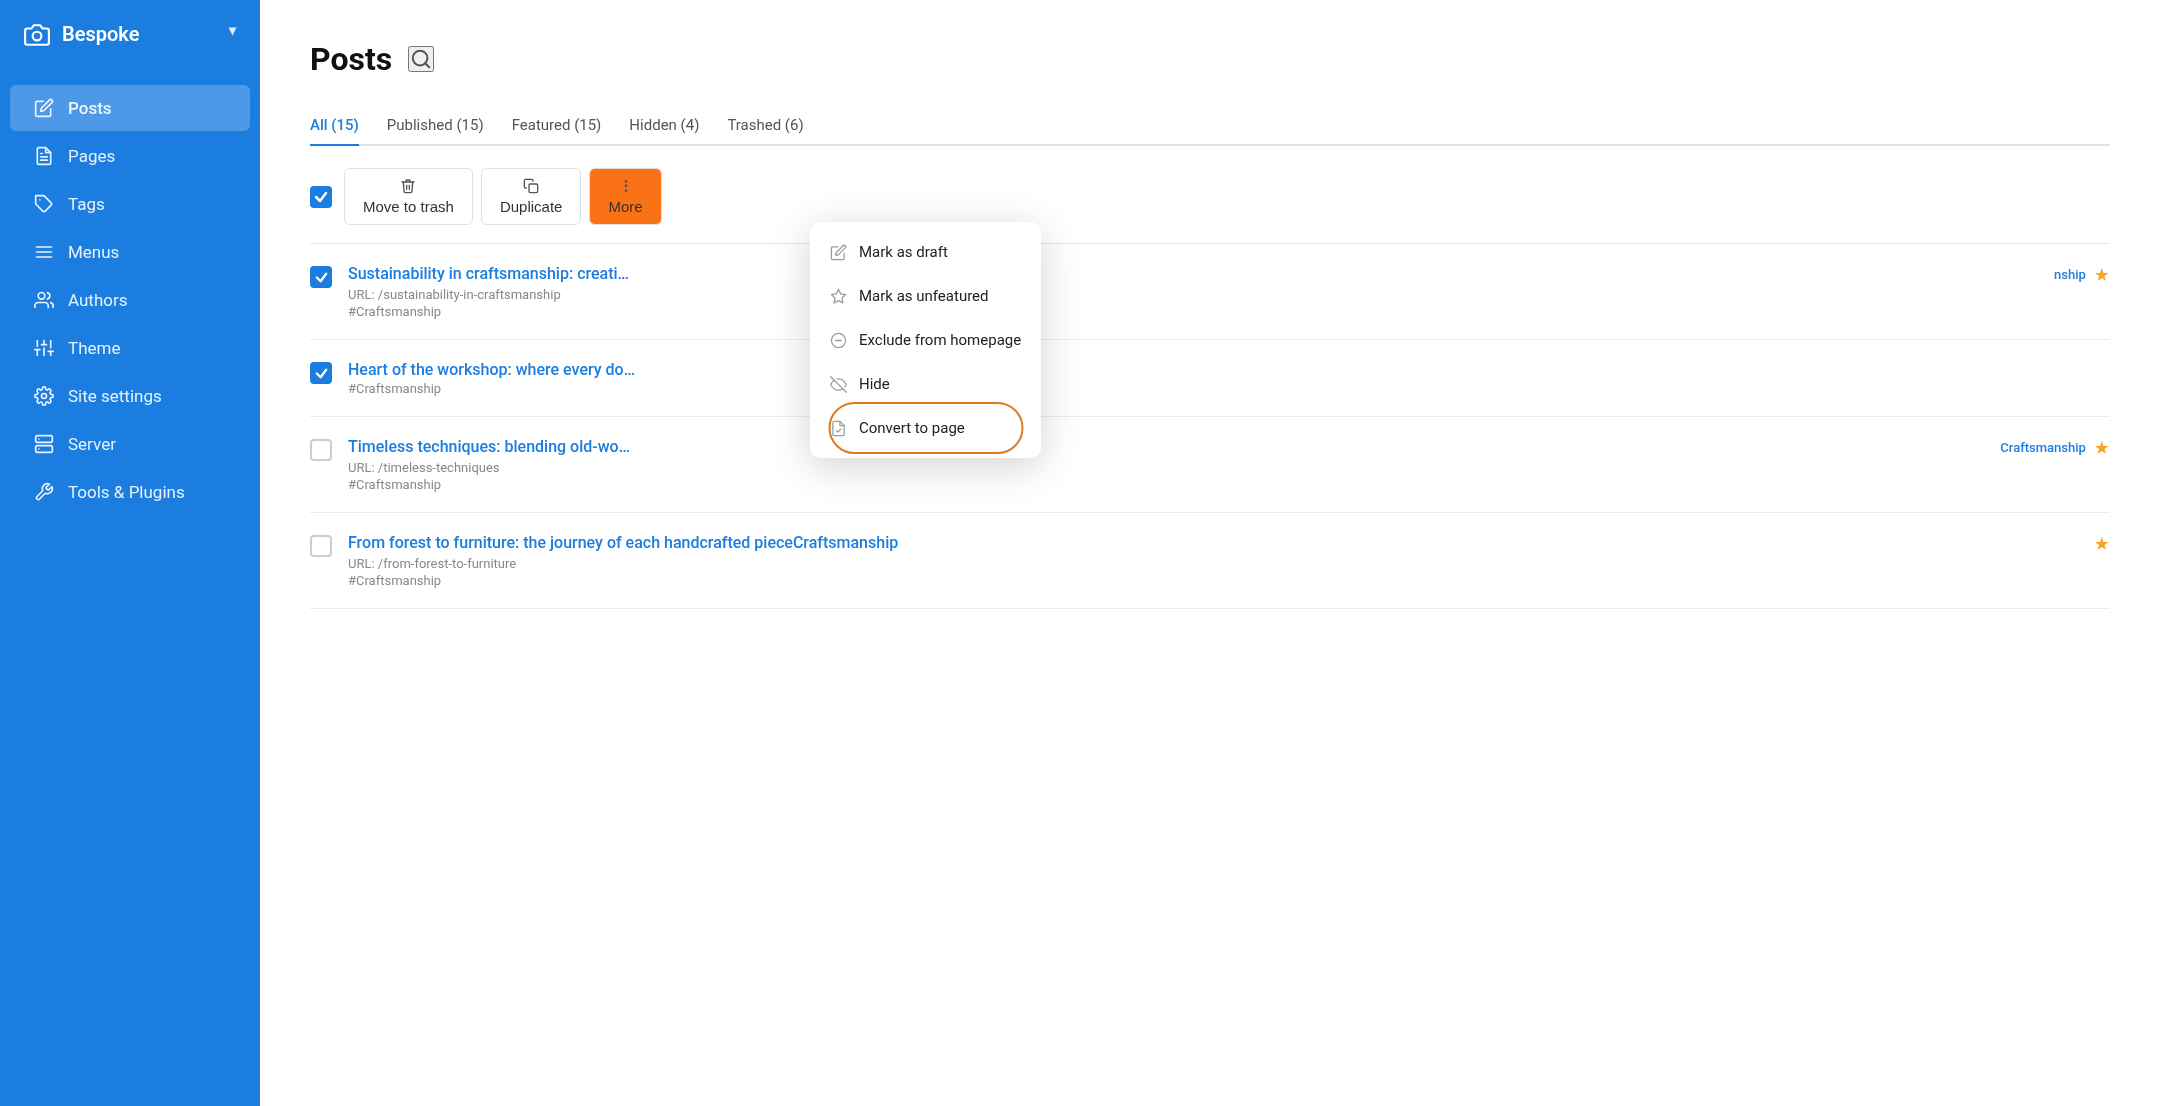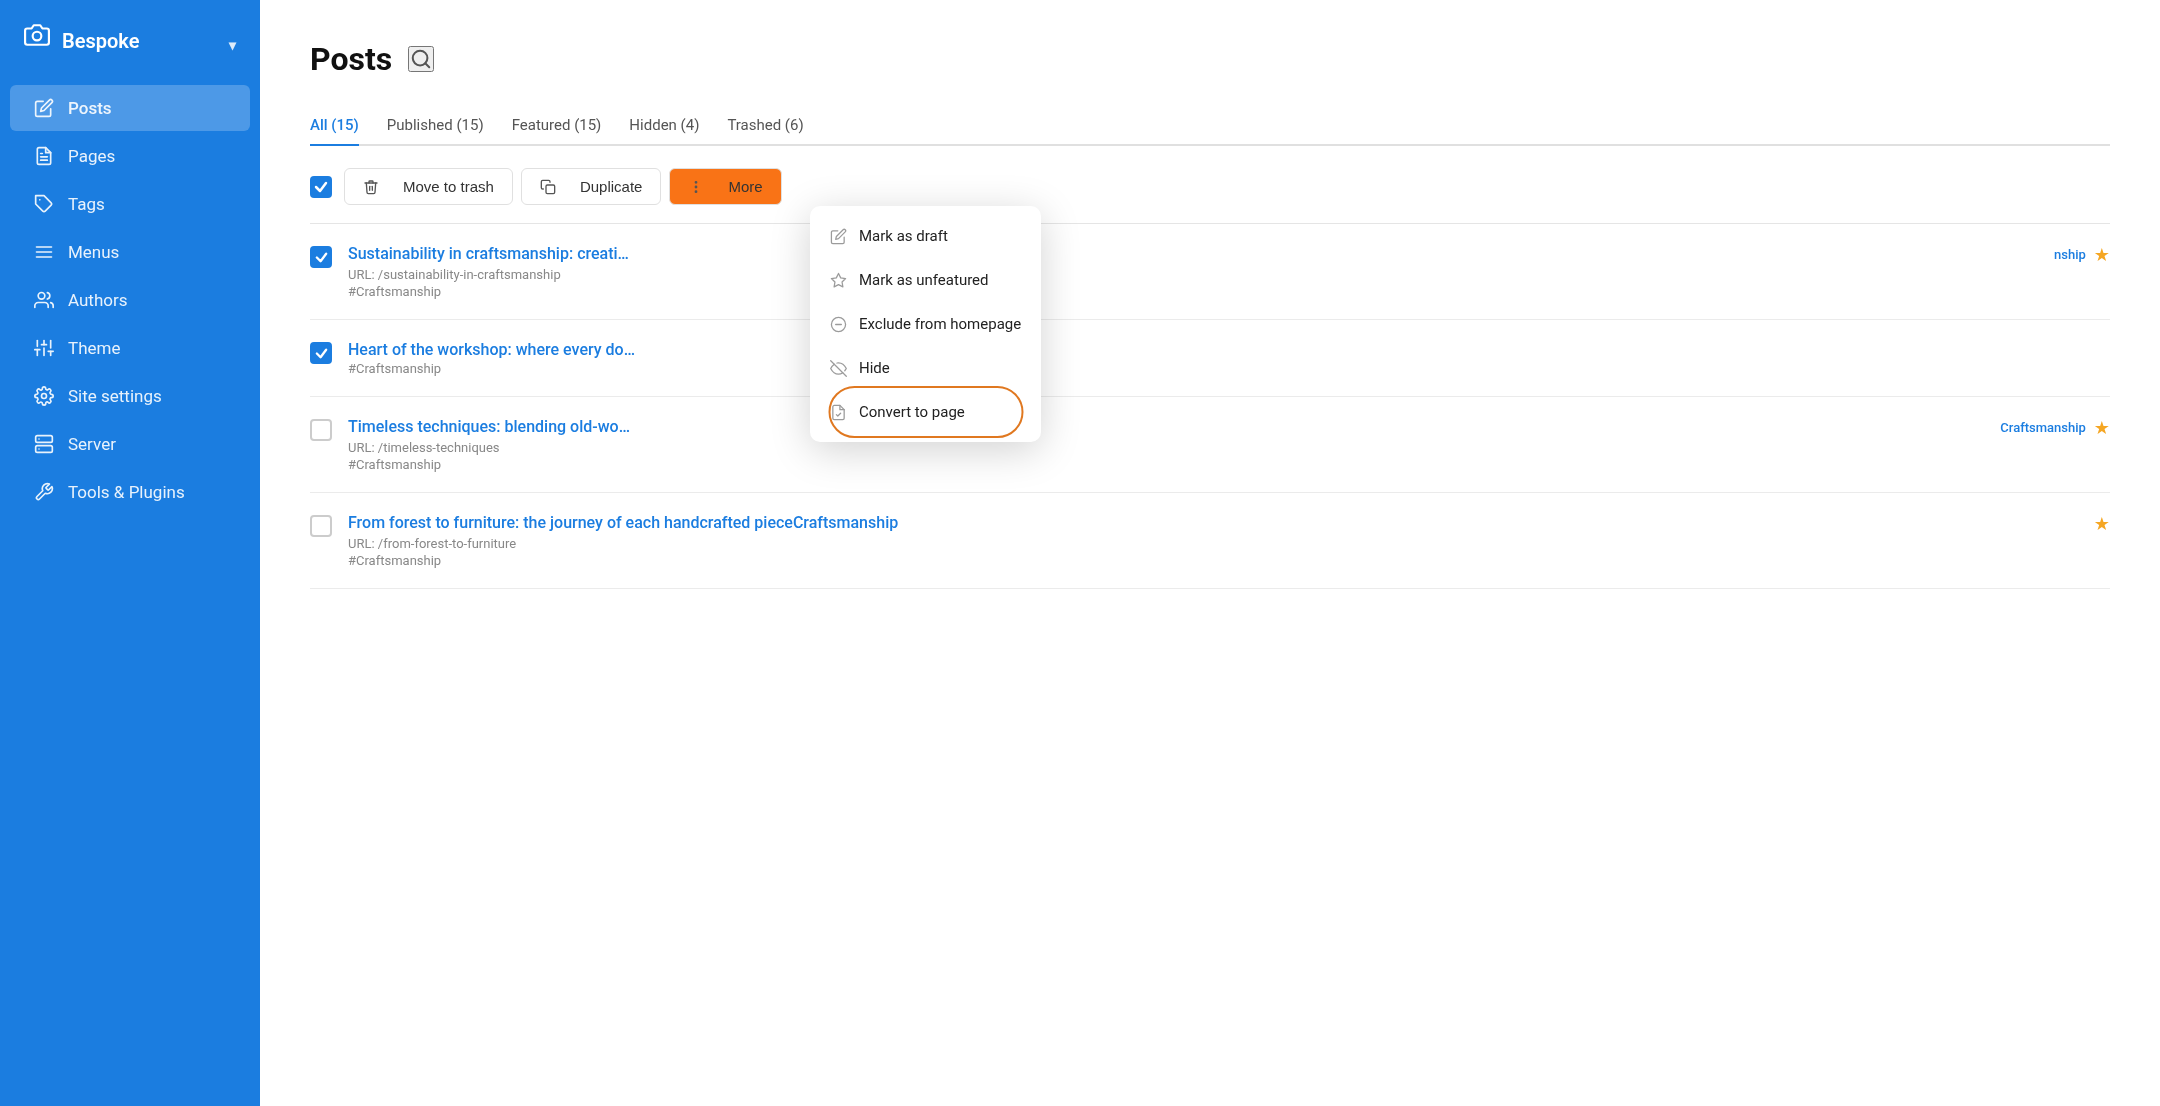--- a/index.html
+++ b/index.html
@@ -10,21 +10,21 @@
       width: 260px;
       min-width: 260px;
       background: #1b7de0;
       color: white;
       display: flex;
       flex-direction: column;
       padding: 0;
     }
     .sidebar-header {
       display: flex;
-      align-items: flex-end;
+      align-items: flex-start;
       gap: 12px;
       padding: 22px 24px;
       font-size: 20px;
       font-weight: 600;
       color: white;
     }
     .sidebar-nav { flex: 1; padding: 8px 0; }
     .sidebar-item {
       display: flex;
       align-items: center;
@@ -105,37 +105,38 @@
       width: 22px; height: 22px;
       background: #1b7de0;
       border-radius: 4px;
       display: flex; align-items: center; justify-content: center;
       cursor: pointer;
       margin-right: 4px;
     }
     .toolbar-btn {
       display: flex;
       align-items: center;
-      gap: 24px;
+      gap: 4px;
       padding: 9px 18px;
       background: white;
       border: 1px solid #e0e0e0;
       border-radius: 6px;
       font-size: 15px;
       color: #333;
       cursor: pointer;
+      flex-direction: column;
     }
     .toolbar-btn.more-btn {
       background: #f97316;
     }
 
     
     .dropdown-menu {
       position: absolute;
-      top: 56px;
+      top: 72px;
       left: 500px;
       background: white;
       border-radius: 10px;
       box-shadow: 0 8px 40px rgba(0,0,0,0.18);
       min-width: 220px;
       z-index: 100;
       padding: 8px 0;
     }
     .dropdown-item {
       display: flex;

